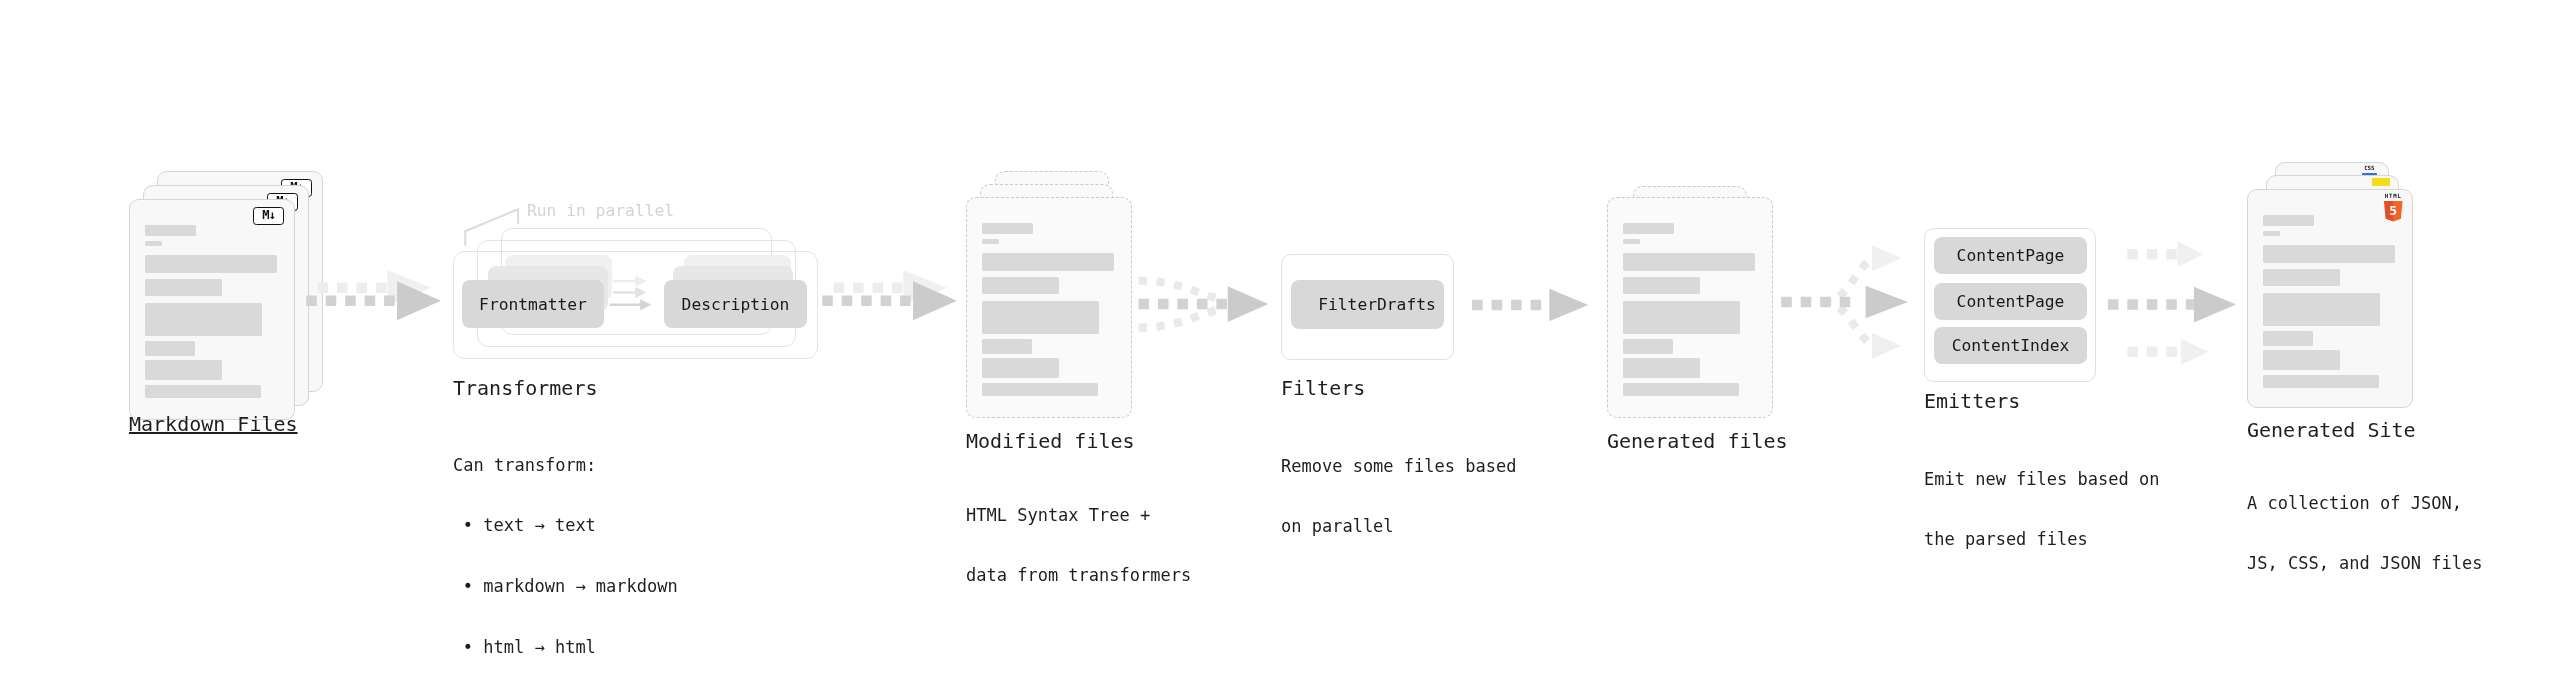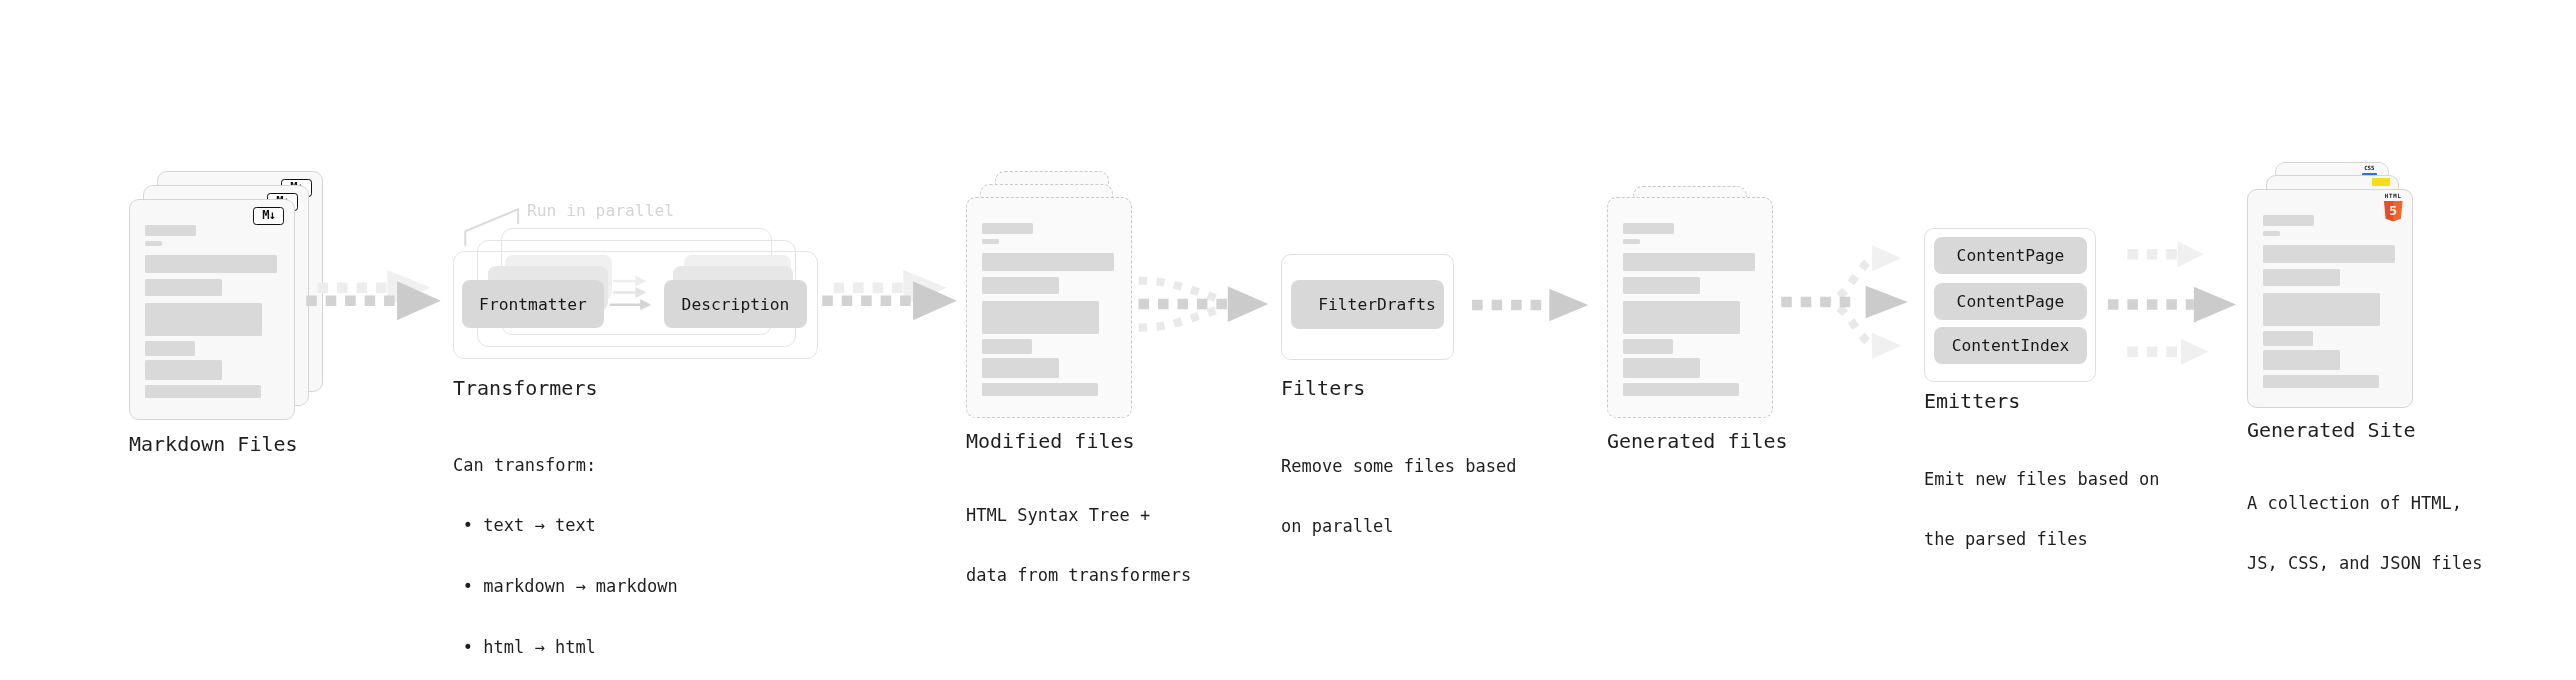--- a/index.html
+++ b/index.html
@@ -83,21 +83,21 @@
           <div class="bar" style="left: 14.6px; top: 25px; width: 51px; height: 11.4px;"></div>
           <div class="bar" style="left: 14.6px; top: 41px; width: 17px; height: 4.9px;"></div>
           <div class="bar" style="left: 14.6px; top: 55px; width: 132px; height: 18px;"></div>
           <div class="bar" style="left: 14.6px; top: 79px; width: 77px; height: 17px;"></div>
           <div class="bar" style="left: 14.6px; top: 103px; width: 117px; height: 32.5px;"></div>
           <div class="bar" style="left: 14.6px; top: 141px; width: 50px; height: 14.6px;"></div>
           <div class="bar" style="left: 14.6px; top: 160px; width: 77px; height: 19.5px;"></div>
           <div class="bar" style="left: 14.6px; top: 185px; width: 116px; height: 13px;"></div>
         </div>
     </div>
-    <div class="stage-title" style="left:129px;top:432px;">Markdown Files</div>
+    <div class="stage-title" style="left:129px;top:412px;text-decoration:underline;">Markdown Files</div>
   </div>
 
   <svg style="left:303px;top:265px;" width="150" height="73" viewBox="0 0 185 90">
     <line class="arrow-ghost-line" x1="18" y1="28" x2="104" y2="28"></line>
     <polygon class="arrow-ghost-head" points="104,6 158,28 104,50"></polygon>
     <line class="arrow-main-line" x1="4" y1="44" x2="116" y2="44"></line>
     <polygon class="arrow-main-head" points="116,20 170,44 116,68"></polygon>
   </svg>
 
   <div>
@@ -255,19 +255,19 @@
           <div class="bar" style="left: 14.6px; top: 55px; width: 132px; height: 18px;"></div>
           <div class="bar" style="left: 14.6px; top: 79px; width: 77px; height: 17px;"></div>
           <div class="bar" style="left: 14.6px; top: 103px; width: 117px; height: 32.5px;"></div>
           <div class="bar" style="left: 14.6px; top: 141px; width: 50px; height: 14.6px;"></div>
           <div class="bar" style="left: 14.6px; top: 160px; width: 77px; height: 19.5px;"></div>
           <div class="bar" style="left: 14.6px; top: 185px; width: 116px; height: 13px;"></div>
         </div>
     </div>
     <div class="stage-title" style="left:2247px;top:418px;">Generated Site</div>
     <div class="stage-desc" style="left:2247px;top:452px;">
-      <div>A collection of HTML,</div>
+      <div>A collection of JSON,</div>
       <div>JS, CSS, and JSON files</div>
     </div>
   </div>
 
 </div>
 
 
 </body></html>

